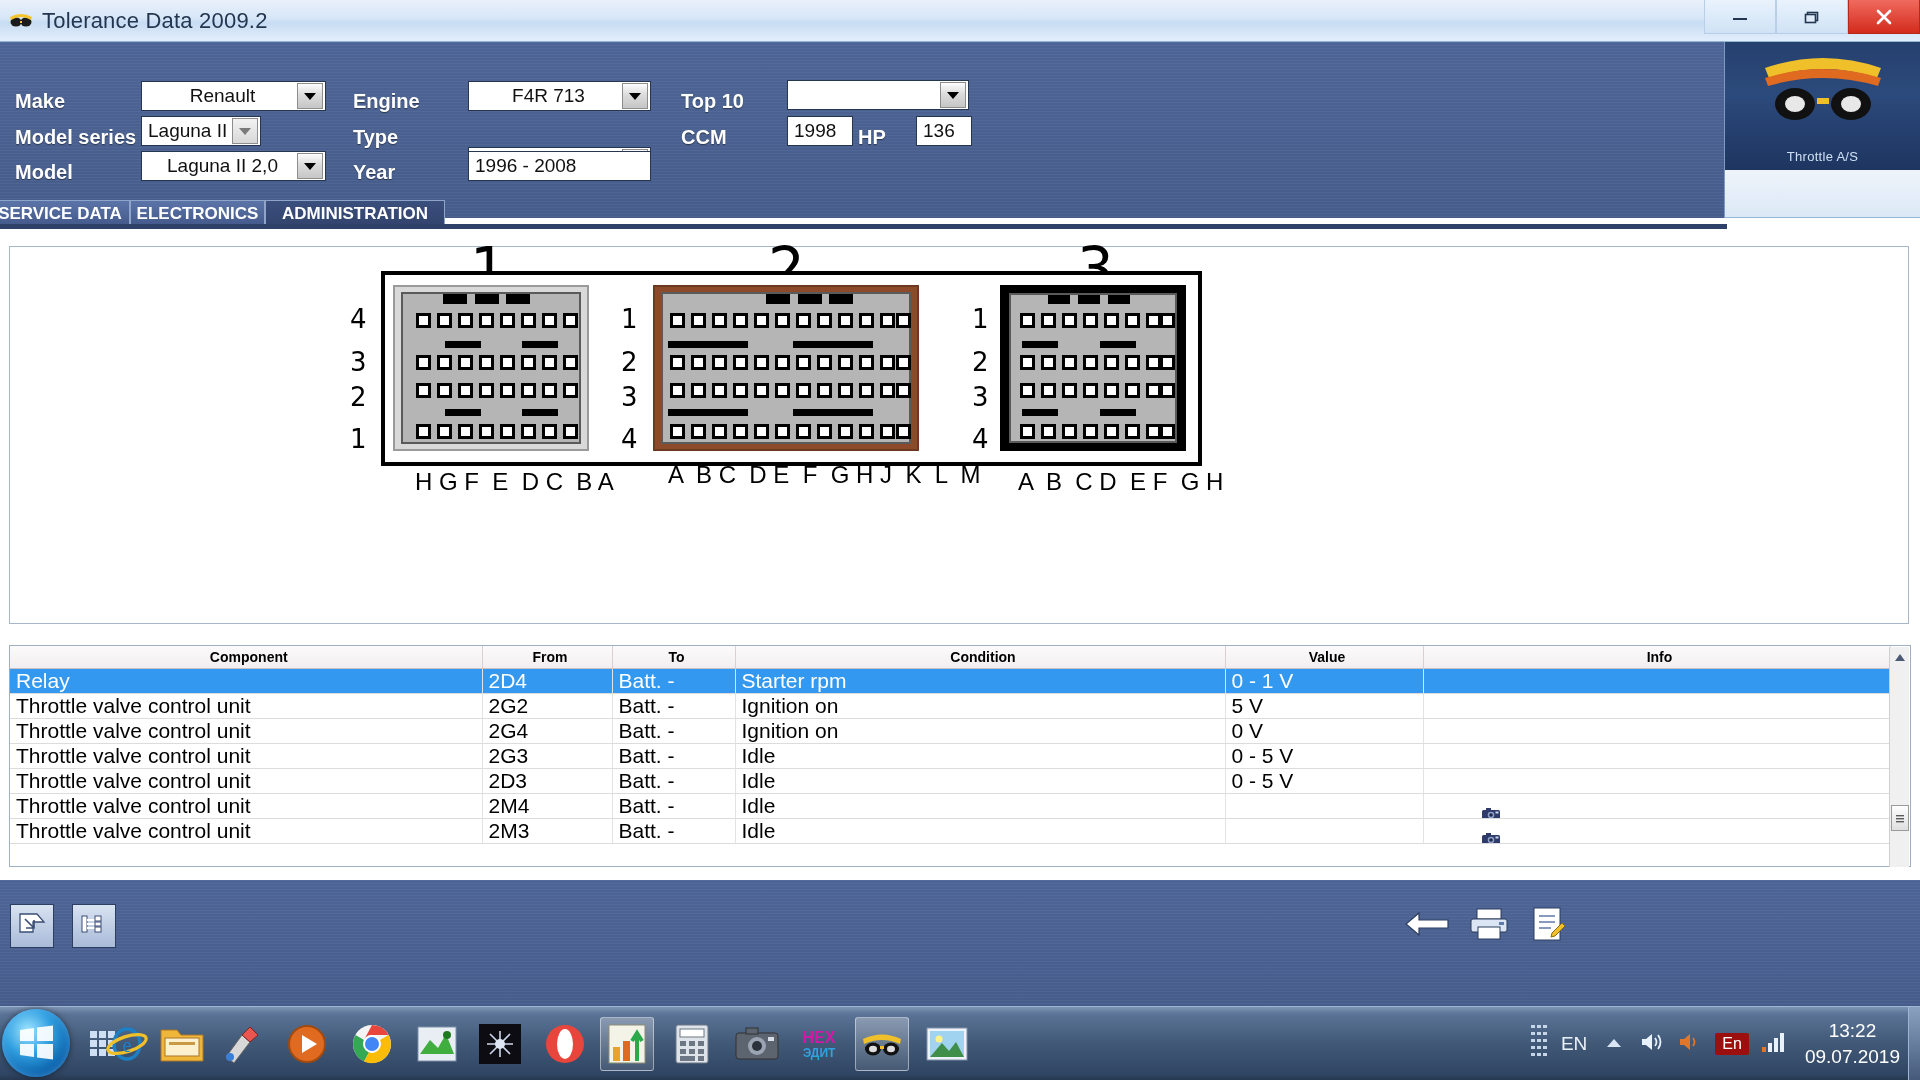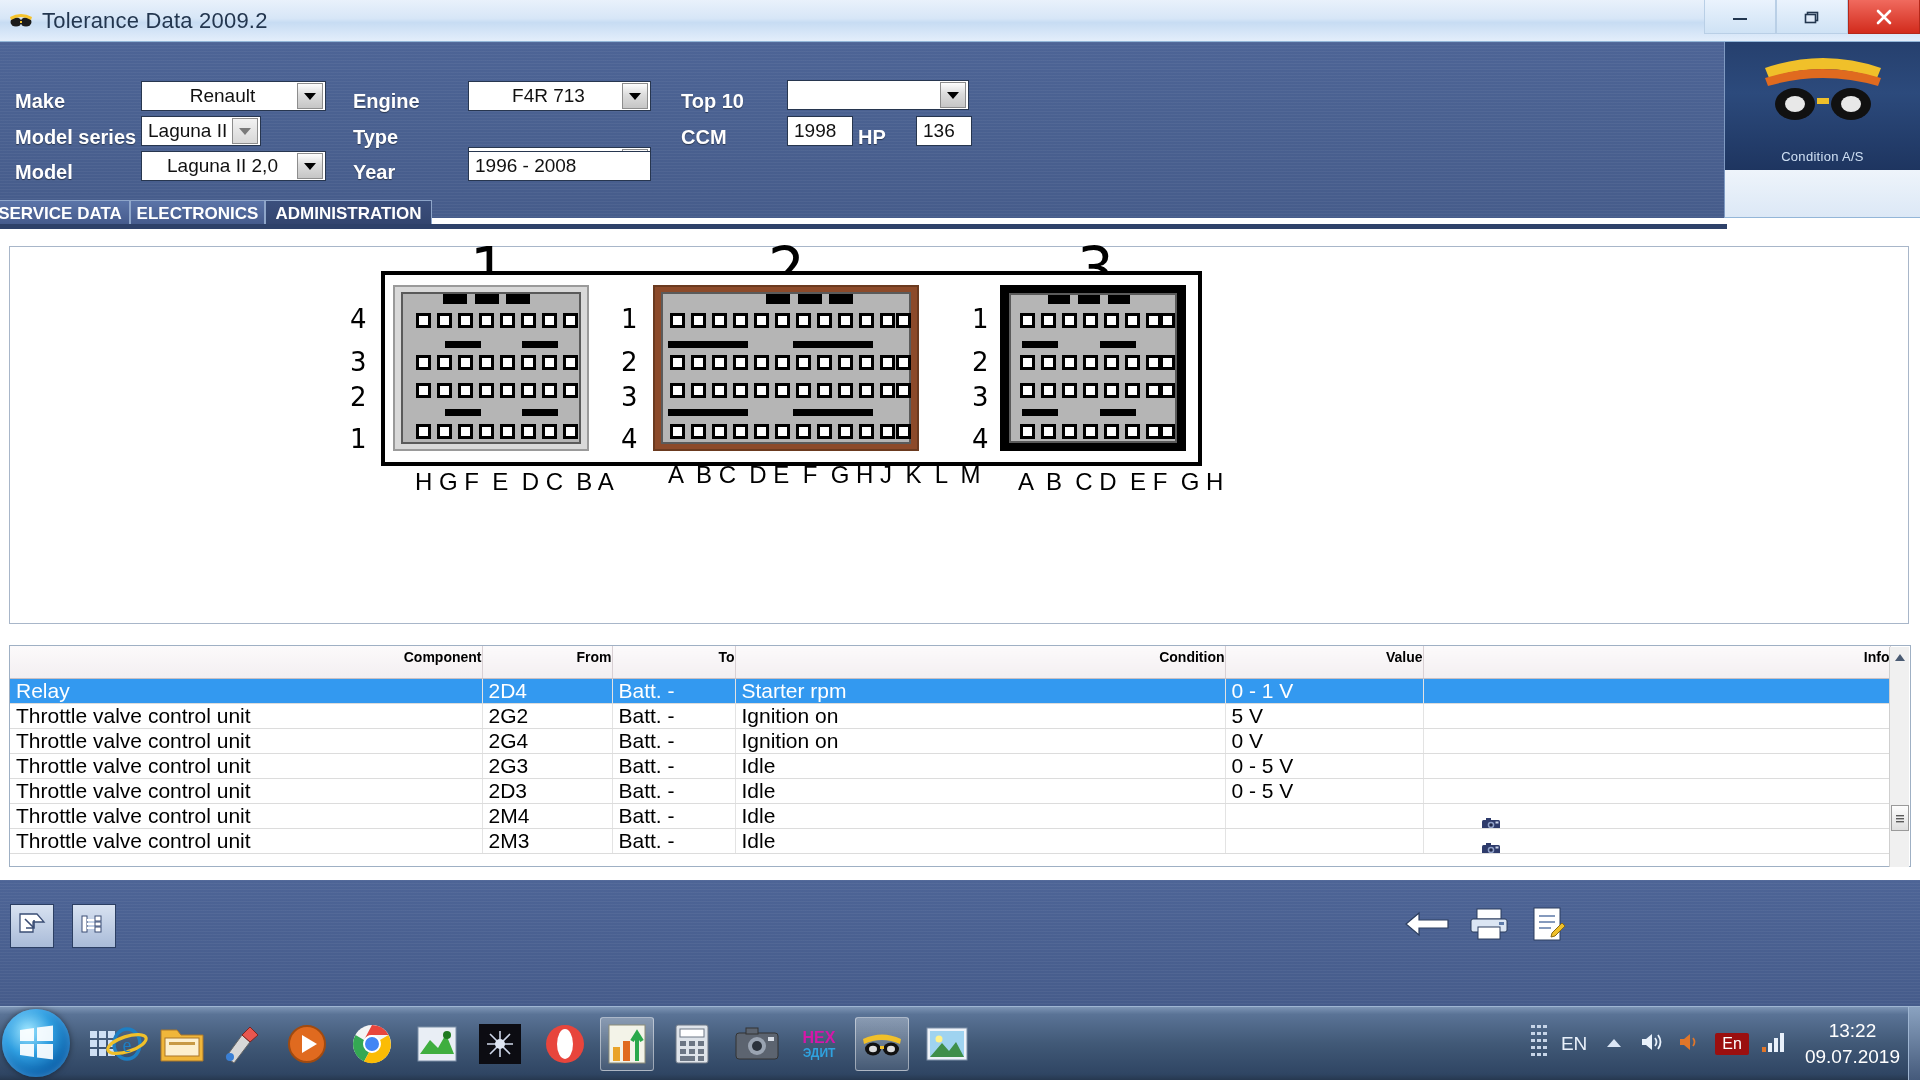--- a/index.html
+++ b/index.html
@@ -99,22 +99,22 @@
 
   
   .tablewrap{
     position:absolute; left:9px; top:645px; width:1902px; height:222px;
     background:#fff; border:1px solid #9fb0c4;
   }
   table.grid{ border-collapse:collapse; width:1880px; table-layout:fixed; }
   table.grid th{
     background:linear-gradient(to bottom,#fcfafb,#f3eff1);
     border-right:1px solid #d8d0d4; border-bottom:1px solid #c9c0c4;
-    font-size:14px; font-weight:bold; color:#000; text-align:right;
-    padding:3px 0 13px 6px; height:21px;
+    font-size:14px; font-weight:bold; color:#000; text-align:center;
+    padding:3px 0 3px 6px; height:21px;
   }
   table.grid td{
     border-right:1px solid #e3e3e3; border-bottom:1px solid #dcdcdc;
     font-size:21px; color:#000; padding:0 0 0 6px; height:24px; line-height:24px;
     white-space:nowrap; overflow:hidden;
   }
   tr.selected td{ background:#3399f0; color:#fff; }
   .camicon{ display:inline-block; width:18px; height:13px; position:relative; margin-left:52px; vertical-align:middle;}
   .vscroll{
     position:absolute; right:1px; top:1px; width:20px; height:220px;
@@ -258,28 +258,28 @@
   <div class="logopanel">
     <svg width="196" height="100" viewBox="0 0 196 100" style="position:absolute;left:0;top:0;">
       <path d="M40 26 Q98 6 156 26 L152 36 Q98 18 44 36 Z" fill="#f0c02a"></path>
       <path d="M40 36 Q98 18 156 36 L153 44 Q98 28 43 44 Z" fill="#e06a1f"></path>
       <ellipse cx="70" cy="62" rx="20" ry="16" fill="#111"></ellipse>
       <ellipse cx="126" cy="62" rx="20" ry="16" fill="#111"></ellipse>
       <ellipse cx="70" cy="62" rx="10" ry="8" fill="#e8e8e8"></ellipse>
       <ellipse cx="126" cy="62" rx="10" ry="8" fill="#e8e8e8"></ellipse>
       <rect x="92" y="56" width="12" height="6" fill="#f0c02a"></rect>
     </svg>
-    <span class="brand">Condition A/S</span>
+    <span class="brand">Throttle A/S</span>
   </div>
   <div class="logopanel2"></div>
 
   <div class="tabstrip">
     <div class="tab" style="left:-10px; top:0; width:140px;">SERVICE DATA</div>
     <div class="tab" style="left:130px; top:0; width:135px;">ELECTRONICS</div>
-    <div class="tab active" style="left:265px; top:0; width:167px;">ADMINISTRATION</div>
+    <div class="tab active" style="left:265px; top:0; width:180px;">ADMINISTRATION</div>
   </div>
   <div class="tabline"></div>
 
   <div class="diagram">
 
     <span class="cnum" style="left:460px; top:-12px;">1</span>
     <span class="cnum" style="left:758px; top:-12px;">2</span>
     <span class="cnum" style="left:1067px; top:-12px;">3</span>
 
     <div class="outerbox" style="left:371px; top:24px; width:821px; height:195px;"></div>

